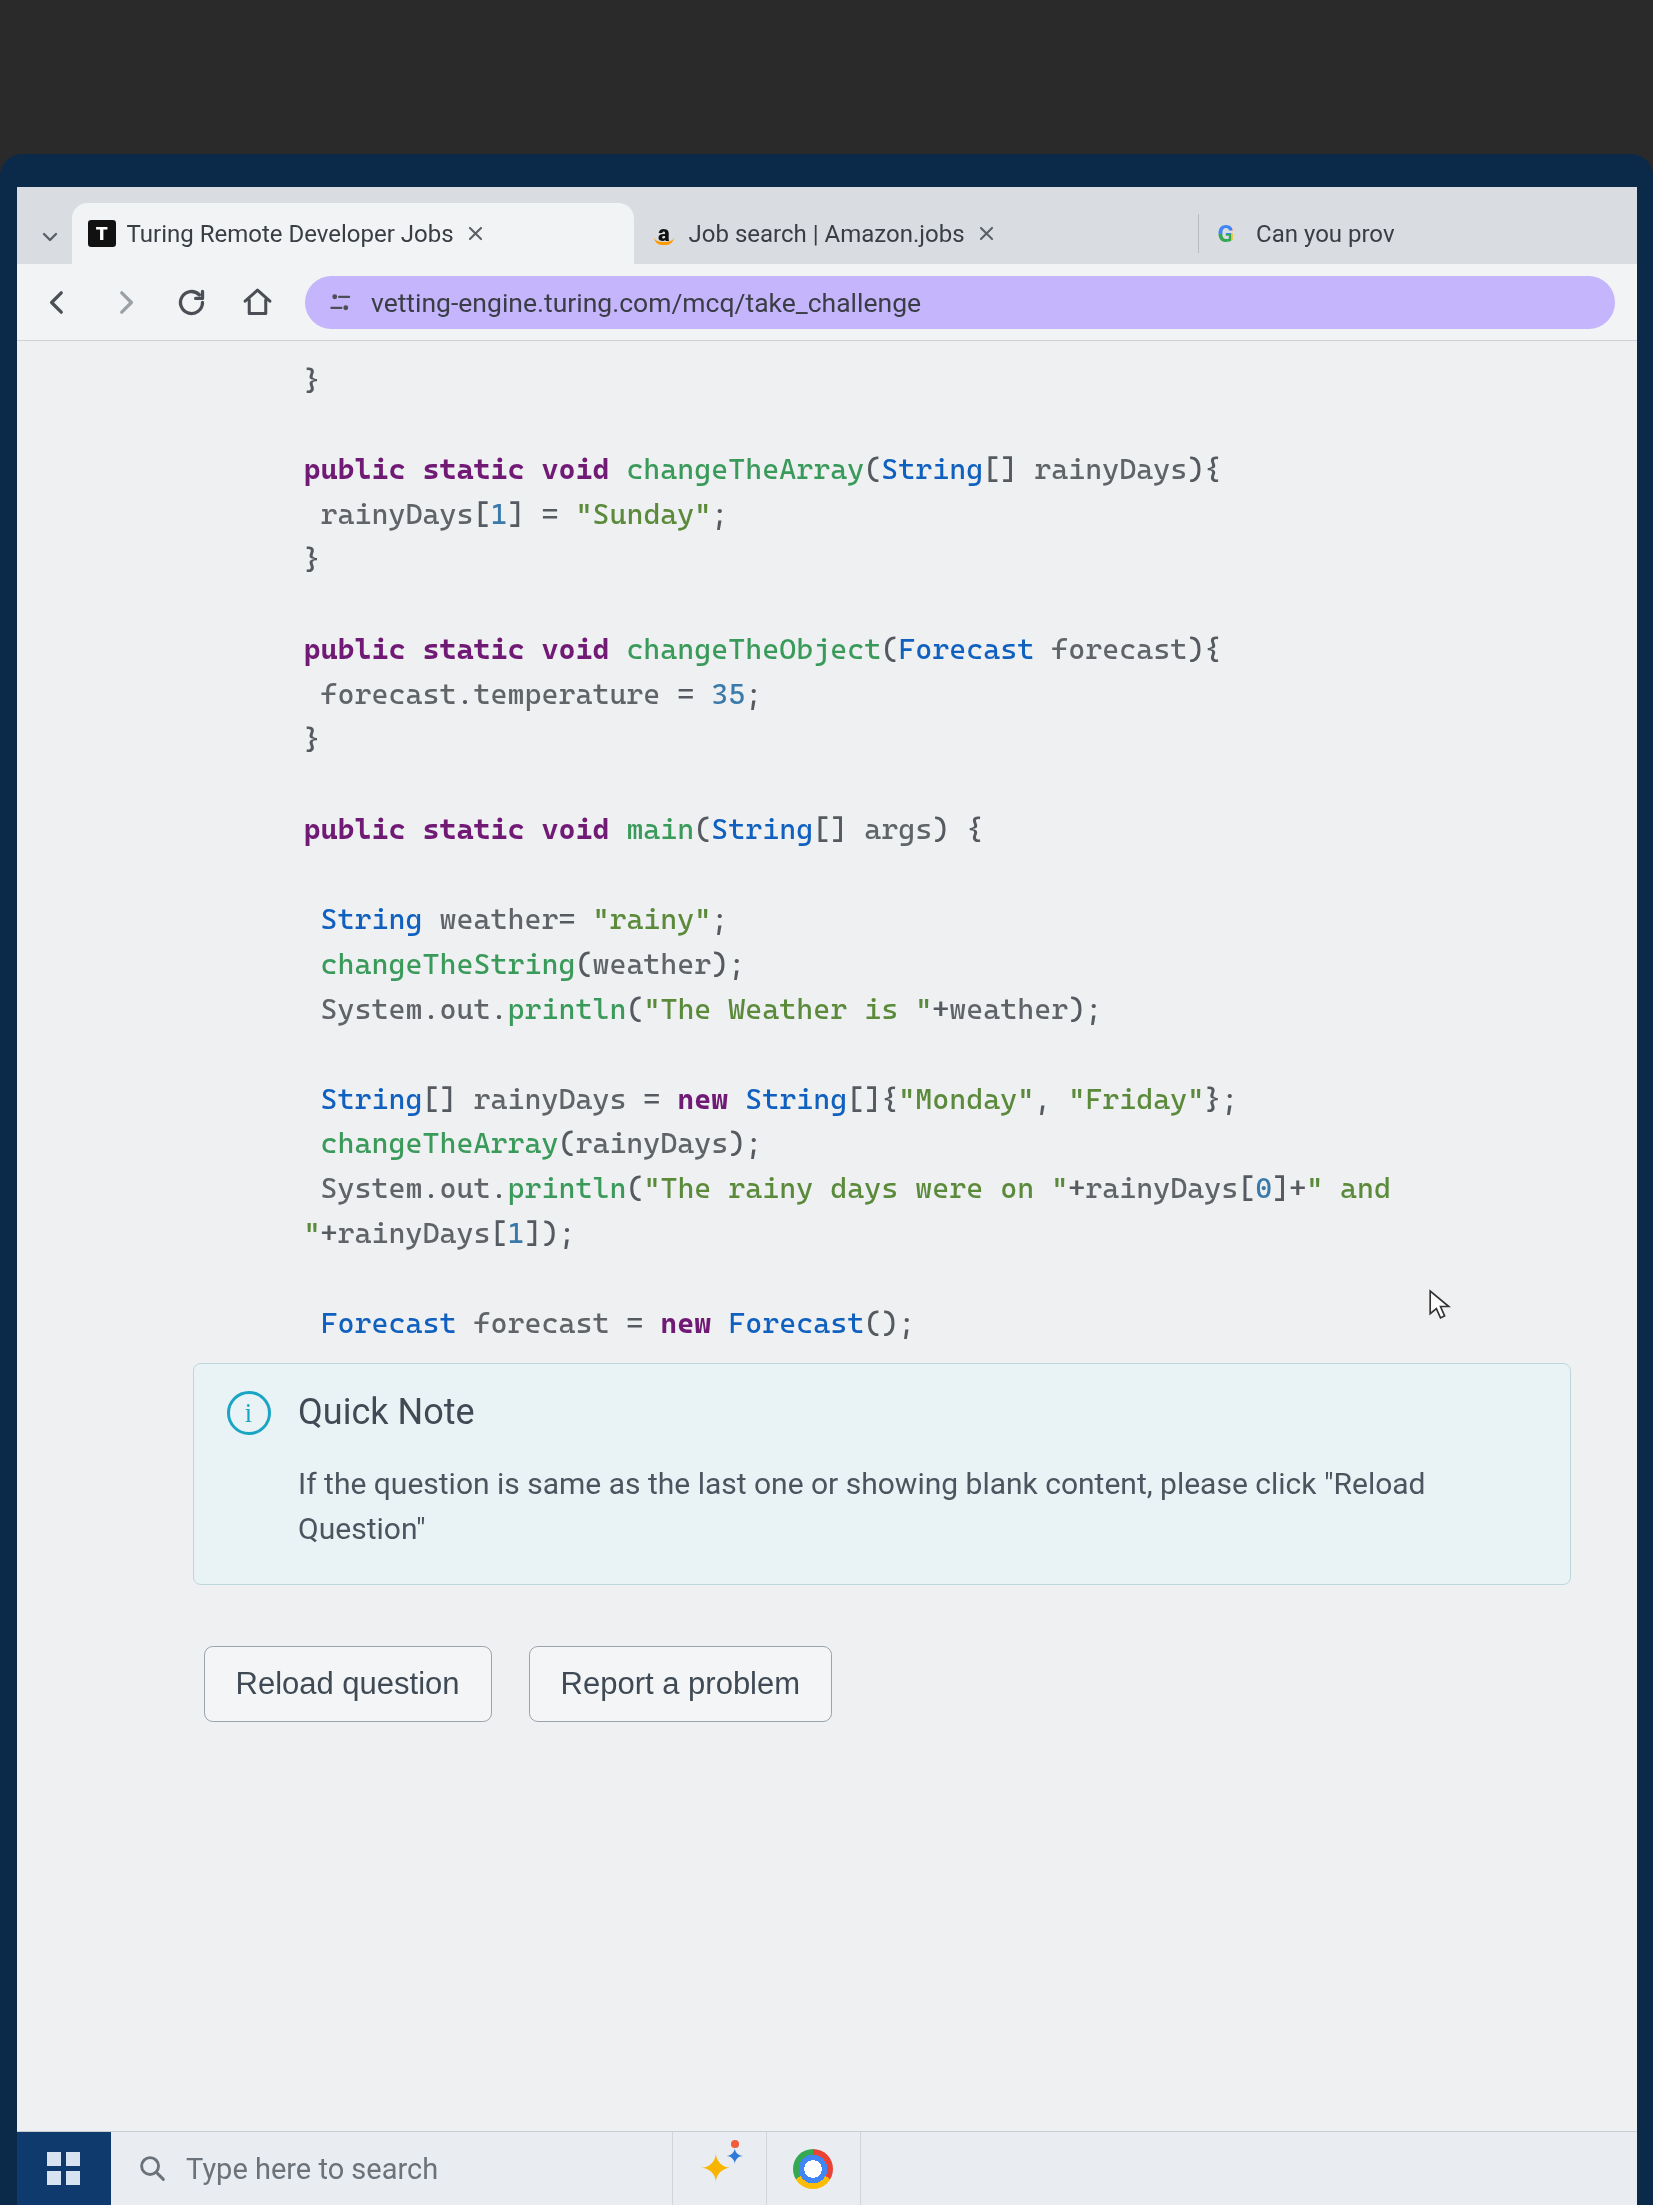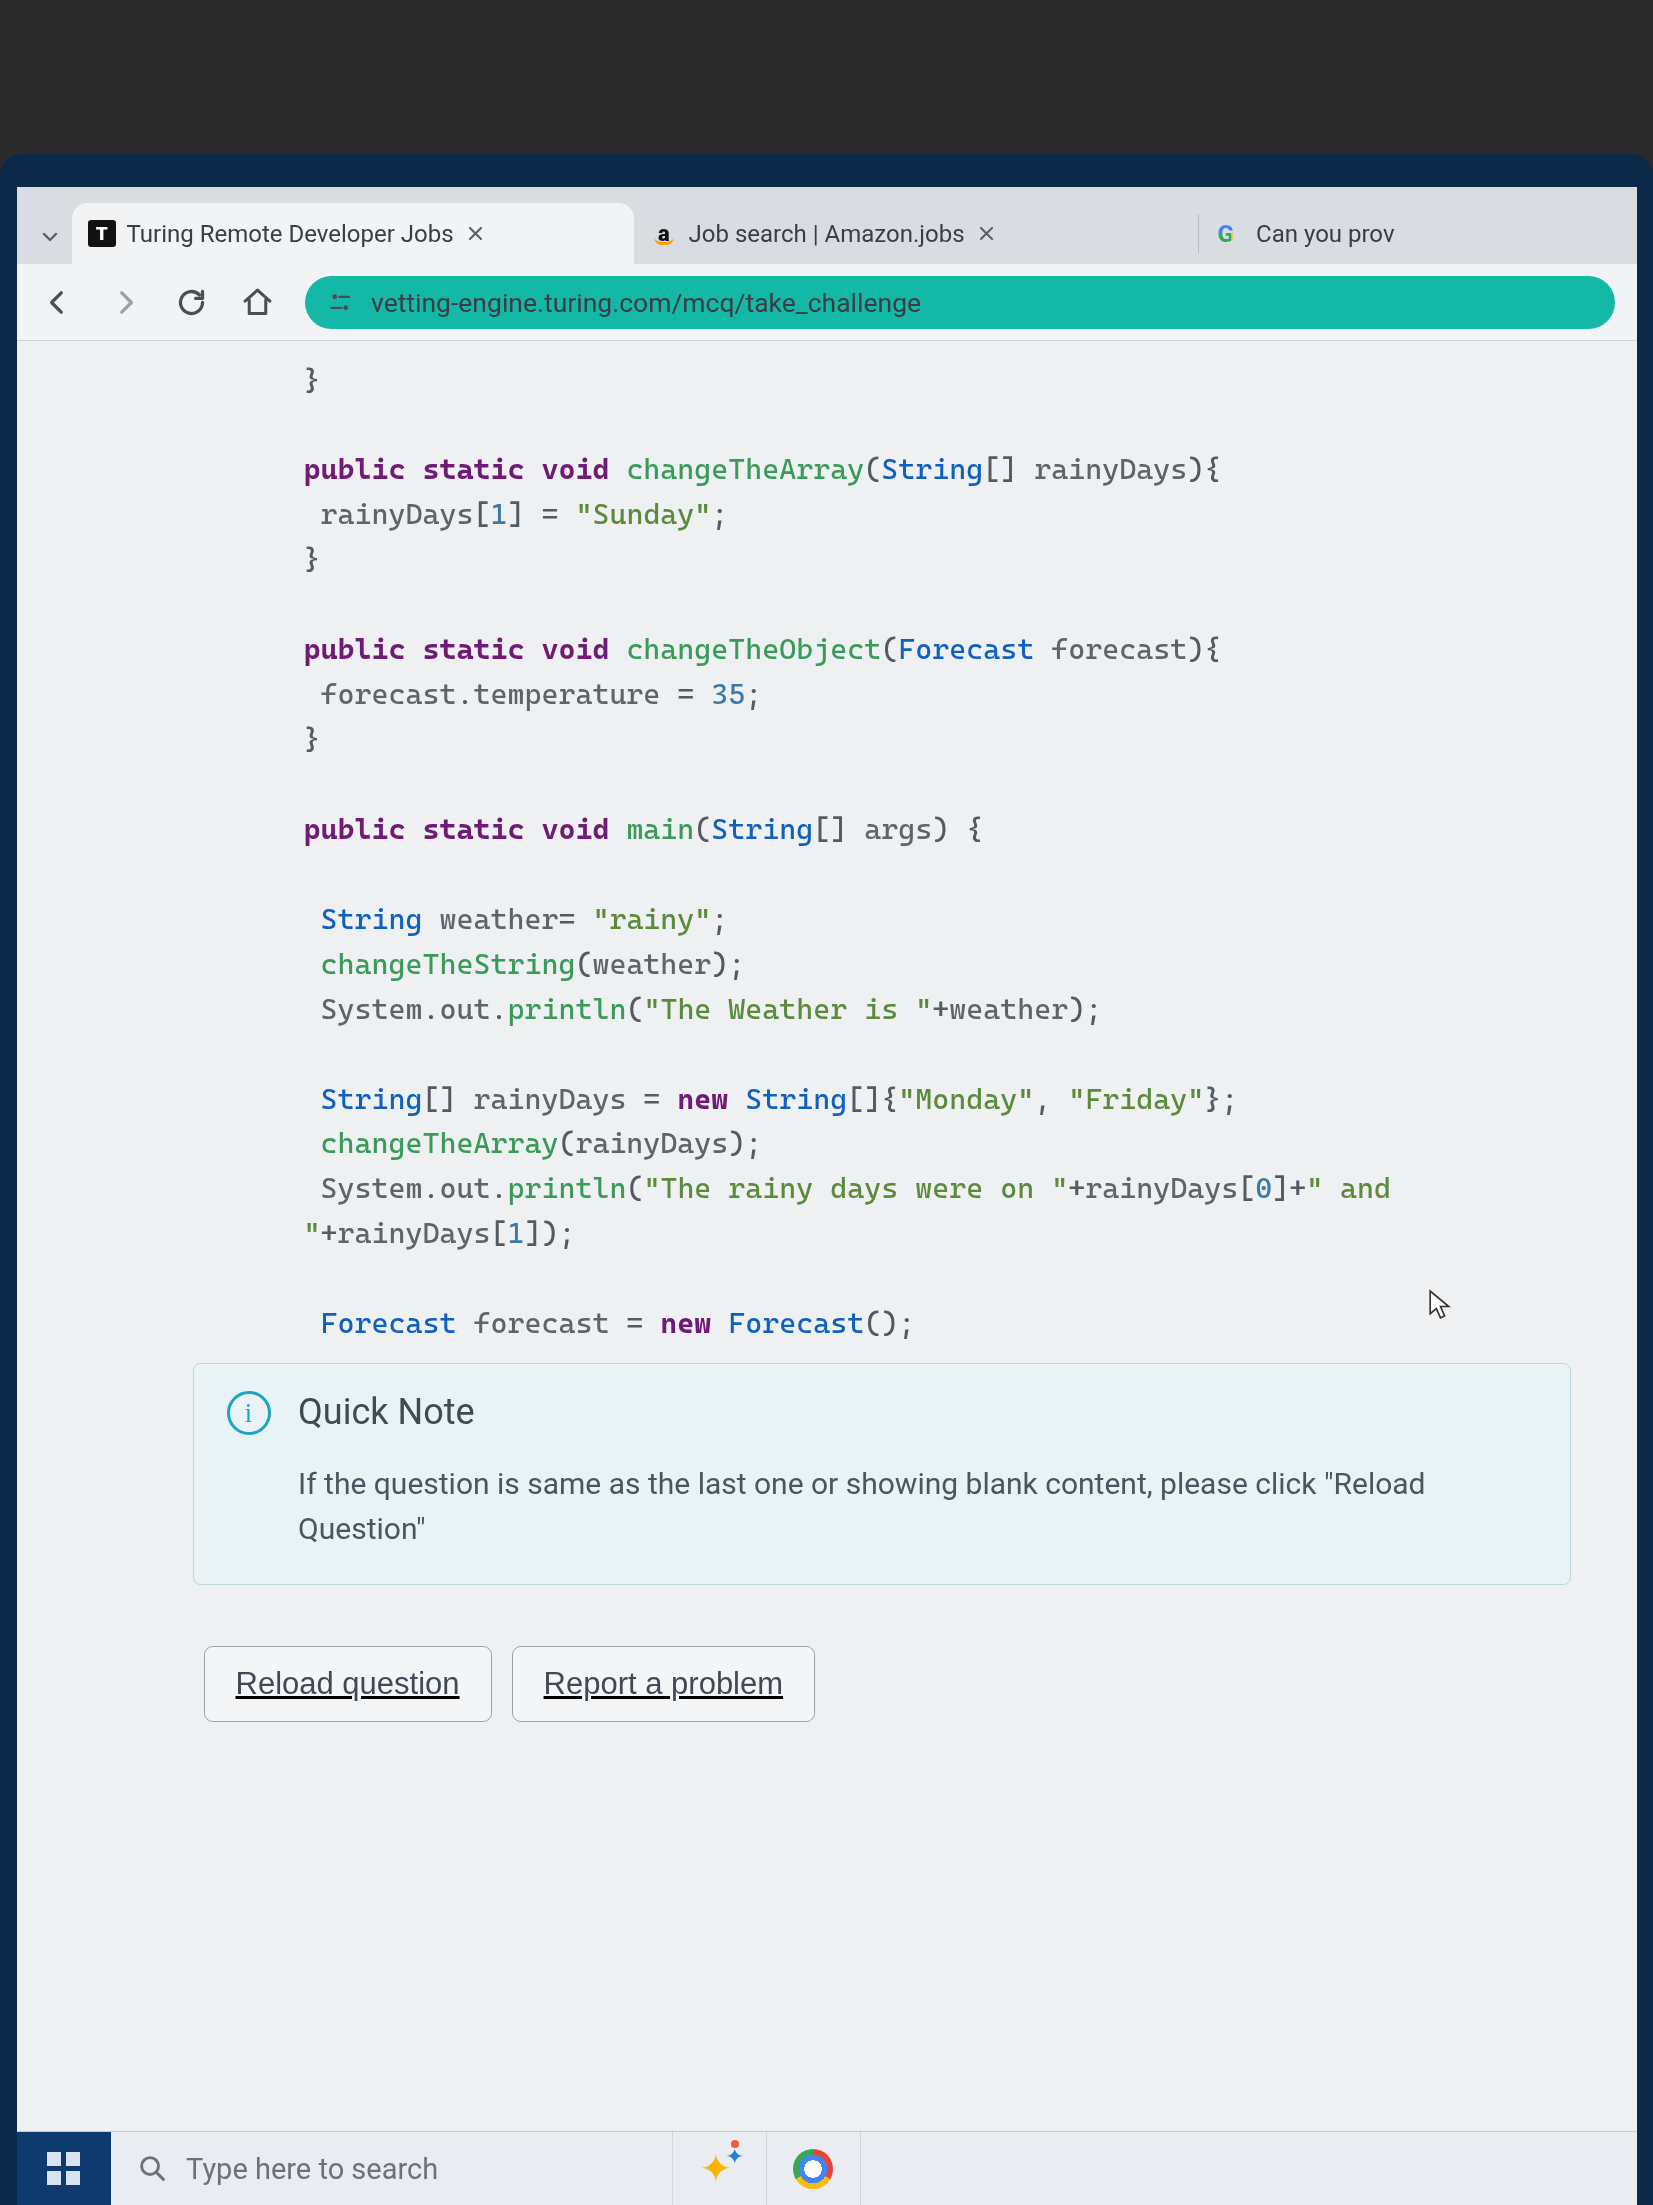--- a/index.html
+++ b/index.html
@@ -74,21 +74,21 @@
     height: 77px;
     background: #f1f3f5;
     display: flex; align-items: center;
     gap: 27.6px;
     padding: 0 22px;
     border-bottom: 1.1px solid #cfd3d7;
   }
   .nav-btn { width: 39px; height: 39px; display:flex;align-items:center;justify-content:center; color:#4b4f55; }
   .omnibox {
     flex: 1; height: 53px;
-    background: #14b8a6;
+    background: #c4b5fd;
     border-radius: 26.5px;
     display: flex; align-items: center;
     padding: 16px 22px; gap: 16.5px;
     color: #3a3e44; font-size: 26.5px;
   }
   .site-chip { width: 27.6px; height: 27.6px; display:flex;align-items:center;justify-content:center; }
 
   
   .page {
     flex: 1; background: #eef0f2;
@@ -130,23 +130,22 @@
     border: 3.3px solid #1aa5c4; border-radius: 50%;
     color: #1aa5c4; display:flex;align-items:center;justify-content:center;
     font-size: 26.5px; font-weight: 300; font-family: Georgia,serif;
   }
   .note-body { color: #4a5560; }
   .note-title { font-size: 36px; font-weight: 400; margin-bottom: 28px; color:#3f4a54; }
   .note-text  { font-size: 30px; line-height: 1.5; }
 
   
   .actions {
-    display: flex; gap: 20px;
+    display: flex; gap: 37px;
     padding: 61px 0 0 154px;
-    text-decoration: underline;
   }
   .btn {
     border: 1.7px solid #9aa3ab;
     background: #f3f5f7;
     color: #3f4a54;
     font-size: 31px;
     padding: 19px 31px;
     border-radius: 8.8px;
   }
 

